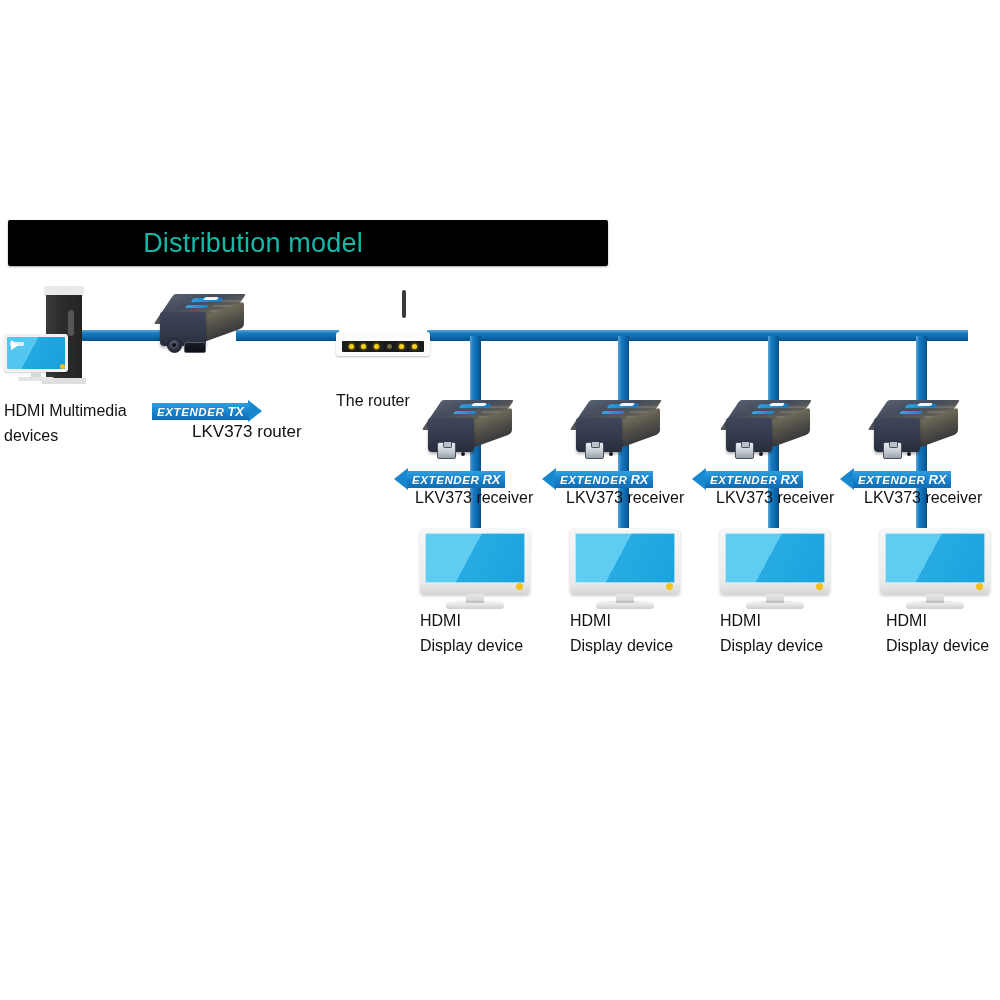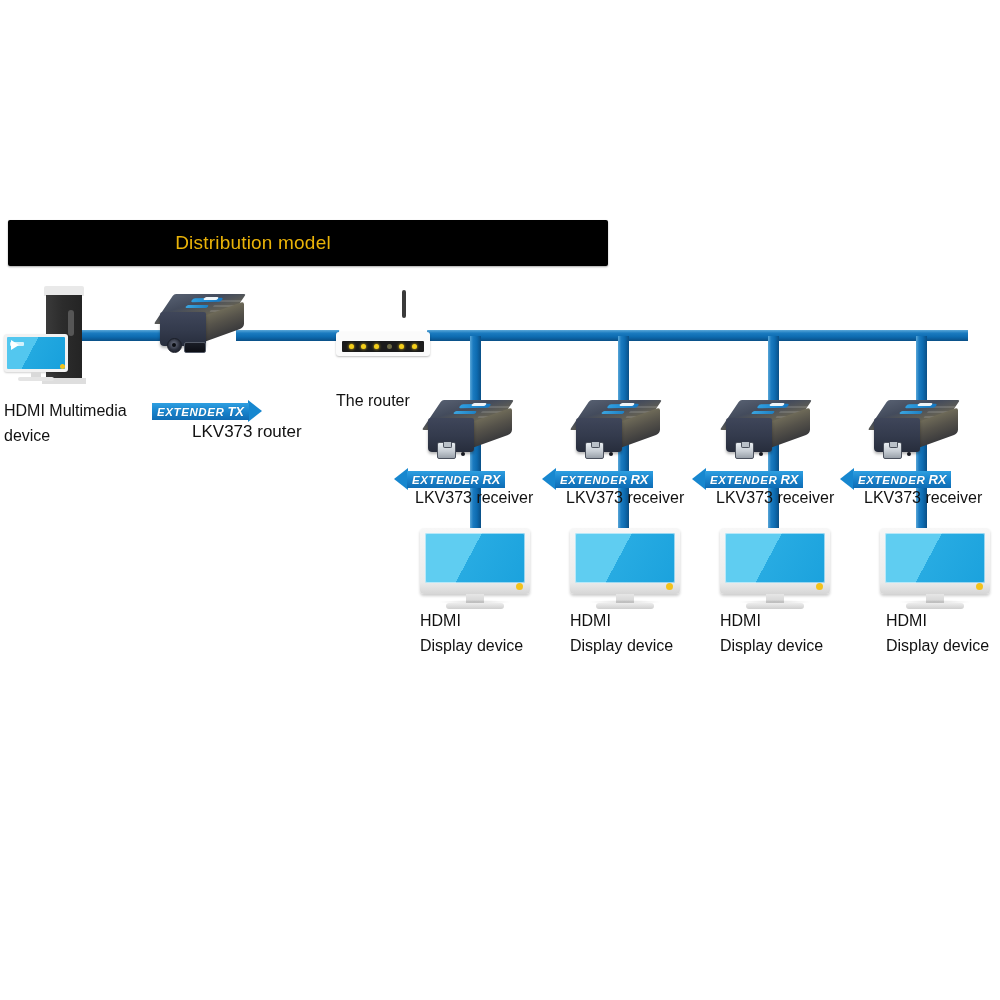--- a/index.html
+++ b/index.html
@@ -13,21 +13,21 @@
 
   
   .title-banner{
     position:absolute;left:8px;top:220px;width:600px;height:46px;
     background:#000000;border-radius:2px;
     box-shadow:0 1px 2px rgba(0,0,0,.35);
   }
   .title-banner .title-text{
     position:absolute;left:0;top:0;width:100%;height:100%;
     display:flex;align-items:center;justify-content:center;
-    color:#eab308;font-size:19px;font-weight:400;letter-spacing:.2px;
+    color:#14b8a6;font-size:27px;font-weight:400;letter-spacing:.2px;
     padding-right:110px;box-sizing:border-box;
   }
 
   
   .cable-h{
     position:absolute;height:11px;
     background:linear-gradient(to bottom,#5aa7d8 0%,#1b7bc0 28%,#0d6bb0 62%,#0a4f86 100%);
   }
   .cable-v{
     position:absolute;width:11px;
@@ -217,21 +217,21 @@
       <div class="cursor"></div>
       <div class="tray"></div>
       <div class="led"></div>
     </div>
     <div class="neck"></div>
     <div class="foot"></div>
   </div>
 
   <div class="lbl two-line" style="left:4px;top:398px;">
     <div>HDMI Multimedia</div>
-    <div>device</div>
+    <div>devices</div>
   </div>
 
   <div class="dev" style="left:160px;top:294px;">
     <div class="topface"></div>
     <div class="vents">
         <i></i>
         <i></i>
         <i></i>
         <i></i>
       </div>

